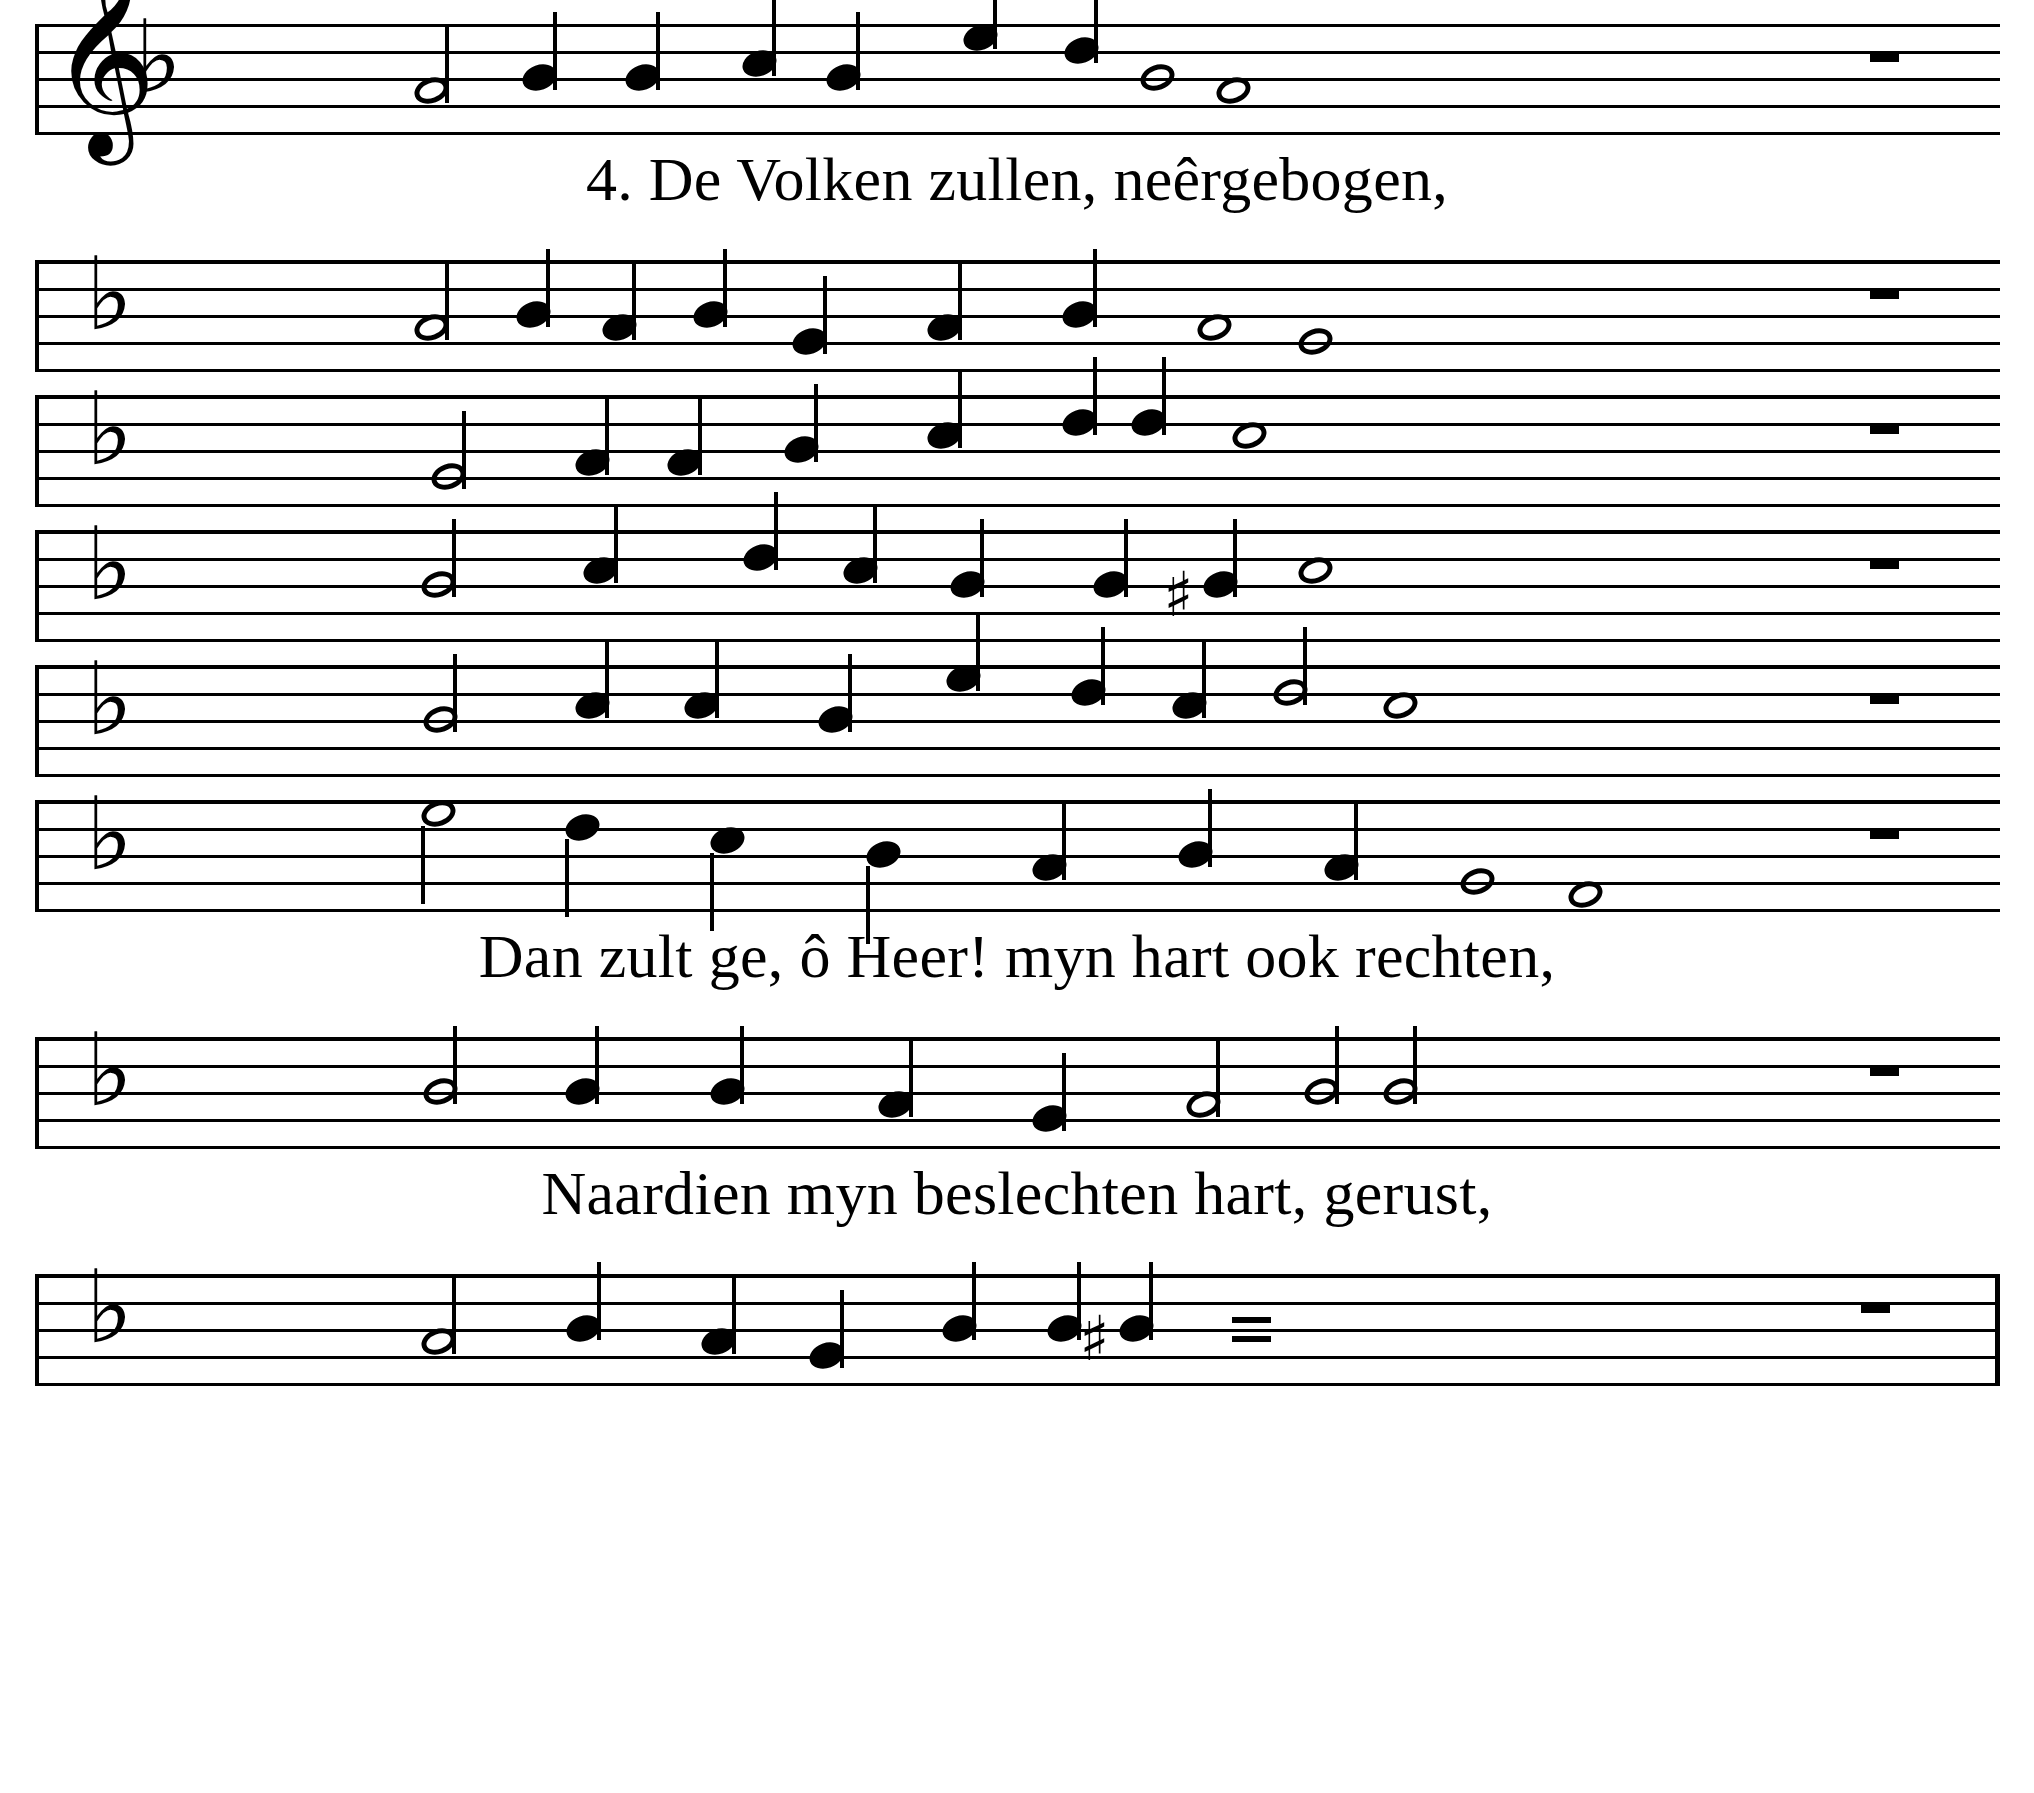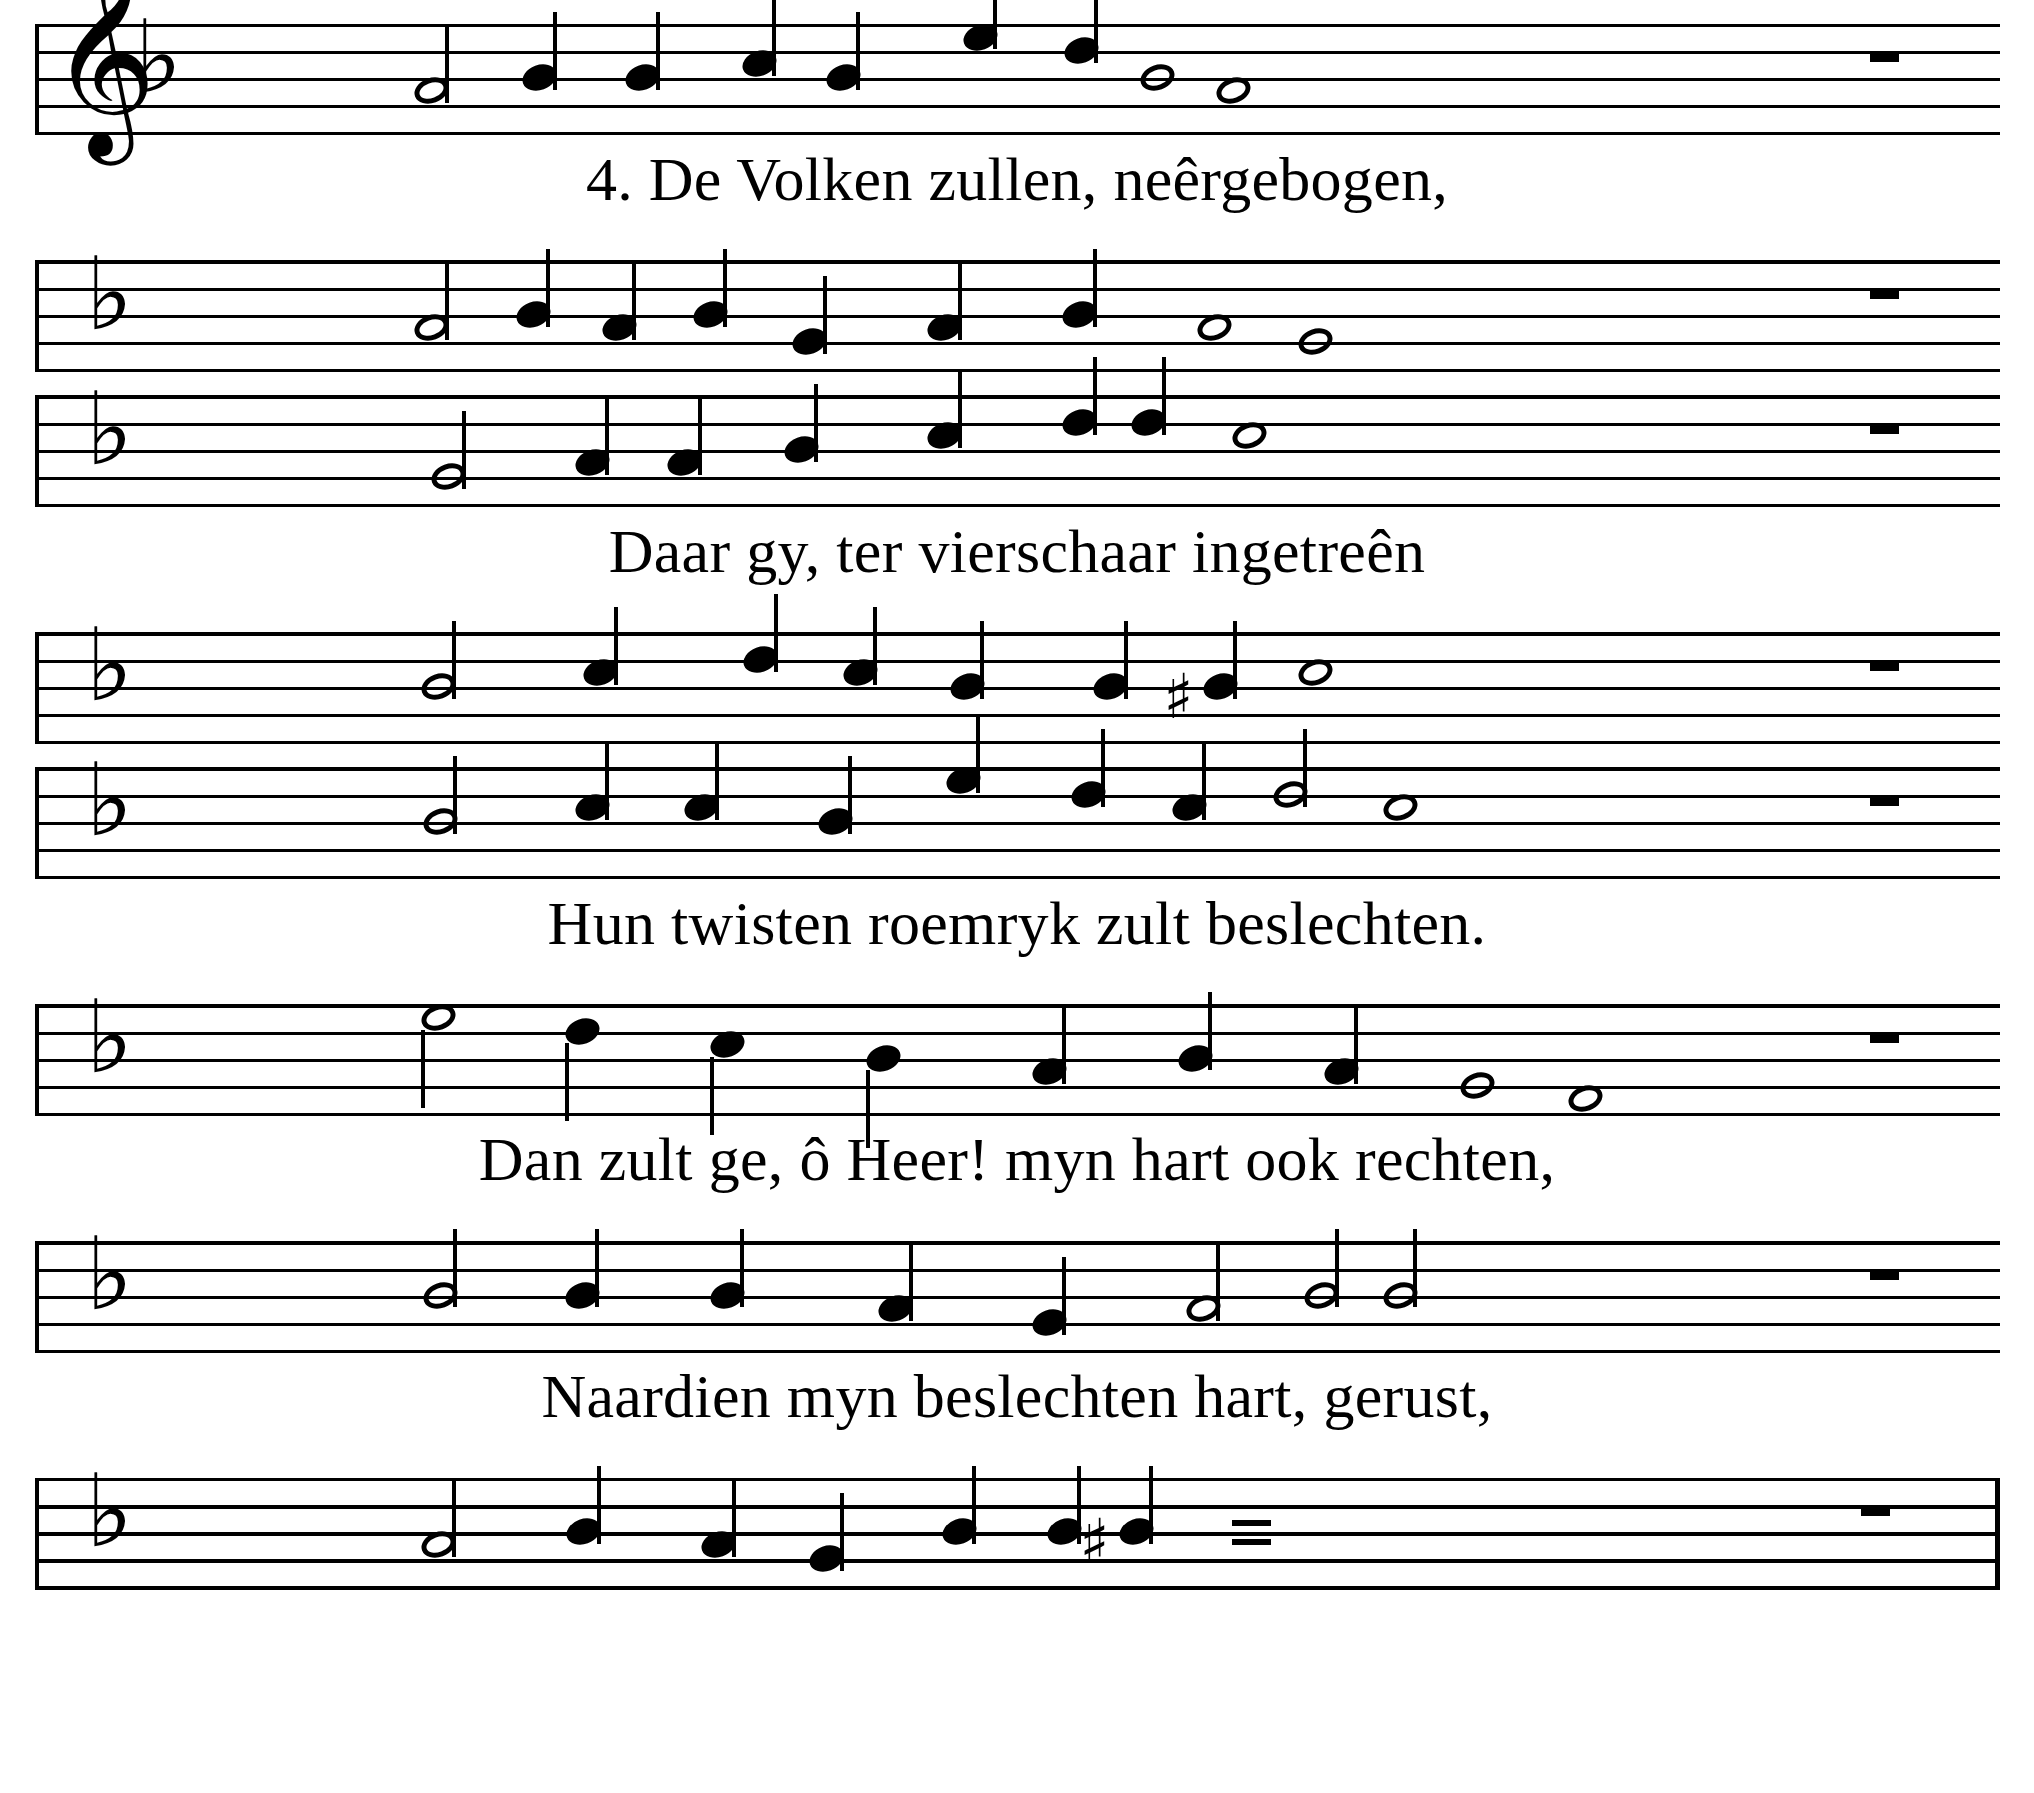--- a/index.html
+++ b/index.html
@@ -212,21 +212,20 @@
           <div class="note filled" style="left: 749px; top: 65px;"></div>
           <div class="stem" style="left: 923px; top: -1.7px; height: 78px;"></div>
           <div class="note filled" style="left: 892px; top: 51px;"></div>
           <div class="stem" style="left: 1058px; top: -15px; height: 78px;"></div>
           <div class="note filled" style="left: 1027px; top: 38px;"></div>
           <div class="stem" style="left: 1127px; top: -15px; height: 78px;"></div>
           <div class="note filled" style="left: 1096px; top: 38px;"></div>
           <div class="note open" style="left: 1197px; top: 51px;"></div>
           <div class="rest" style="right: 101px; top: 51px;"></div>
         </div>
-        <div class="lyric">Daar gy, ter vierschaar ingetreên</div>
       </div>
       <div class="system">
         <div class="stave-wrap">
           <div class="staff-line sl1"></div>
           <div class="staff-line sl2"></div>
           <div class="staff-line sl3"></div>
           <div class="staff-line sl4"></div>
           <div class="staff-line sl5"></div>
           <div class="barline-left"></div>
           <div class="keysig" style="left: 51px;">♭</div>
@@ -270,21 +269,20 @@
           <div class="note filled" style="left: 911px; top: 24.5px;"></div>
           <div class="stem" style="left: 1066px; top: -15px; height: 78px;"></div>
           <div class="note filled" style="left: 1036px; top: 38px;"></div>
           <div class="stem" style="left: 1167px; top: -1.7px; height: 78px;"></div>
           <div class="note filled" style="left: 1137px; top: 51px;"></div>
           <div class="stem" style="left: 1268px; top: -15px; height: 78px;"></div>
           <div class="note open" style="left: 1238px; top: 38px;"></div>
           <div class="note open" style="left: 1348px; top: 51px;"></div>
           <div class="rest" style="right: 101px; top: 51px;"></div>
         </div>
-        <div class="lyric">Hun twisten roemryk zult beslechten.</div>
       </div>
       <div class="system">
         <div class="stave-wrap">
           <div class="staff-line sl1"></div>
           <div class="staff-line sl2"></div>
           <div class="staff-line sl3"></div>
           <div class="staff-line sl4"></div>
           <div class="staff-line sl5"></div>
           <div class="barline-left"></div>
           <div class="keysig" style="left: 51px;">♭</div>

